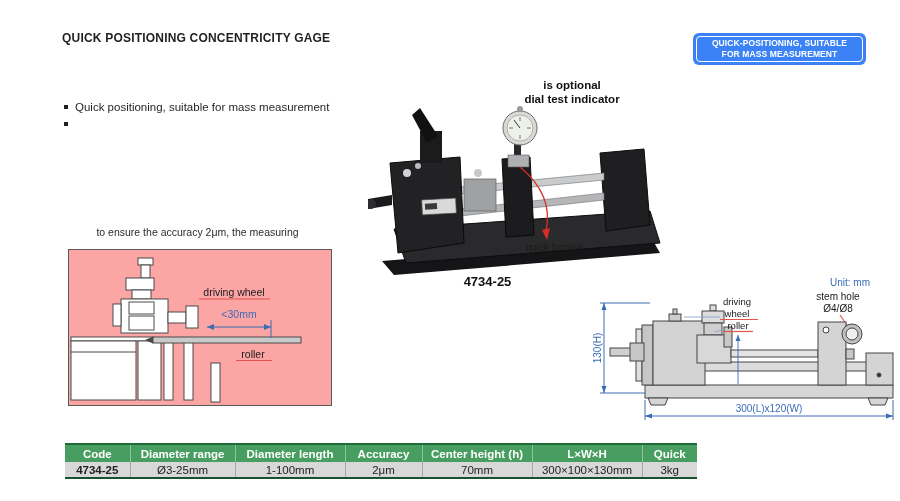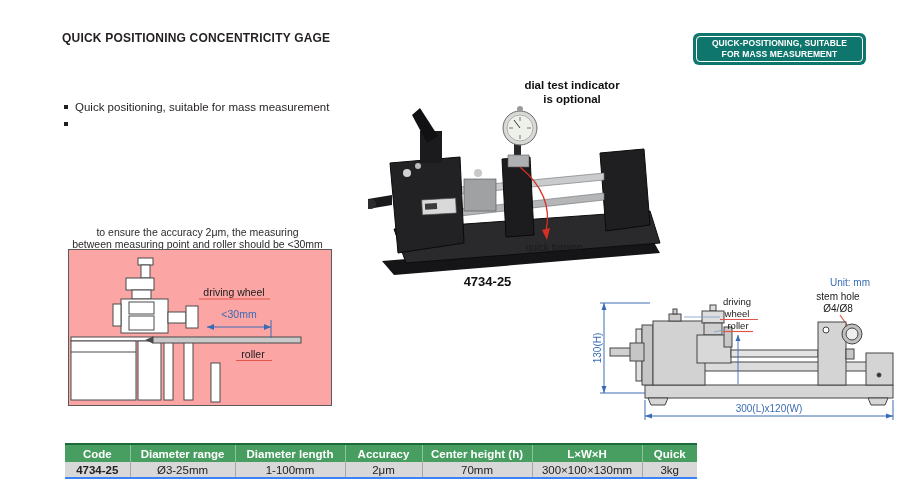--- a/index.html
+++ b/index.html
@@ -7,21 +7,21 @@
     position:relative;width:900px;height:501px;background:#ffffff;
     font-family:"Liberation Sans", sans-serif;color:#231f20;overflow:hidden;
     margin:0 auto;
   }
   .title{
     position:absolute;left:62px;top:31px;font-size:12px;font-weight:bold;
     letter-spacing:.2px;color:#231f20;
   }
   .badge{
     position:absolute;left:693px;top:33px;width:173px;height:32px;
-    background:#0f766e;border-radius:6px;display:flex;align-items:center;justify-content:center;
+    background:#3b82f6;border-radius:6px;display:flex;align-items:center;justify-content:center;
   }
   .badge-inner{
     width:165px;height:24px;border:1px solid #ffffff;border-radius:4px;
     display:flex;flex-direction:column;align-items:center;justify-content:center;
     color:#ffffff;font-size:8.5px;font-weight:bold;line-height:1.25;text-align:center;
     letter-spacing:.1px;
   }
   .features{position:absolute;left:64px;top:101px;display:flex;flex-direction:column;gap:5px;}
   .feature{display:flex;align-items:flex-start;gap:7px;font-size:11.5px;color:#231f20;}
   .sq{width:4px;height:4px;background:#231f20;margin-top:4px;flex:0 0 auto;}
@@ -41,21 +41,21 @@
   .ldiag-box{
     position:absolute;left:68px;top:249px;width:264px;height:157px;
     border:1px solid #5a5a5a;box-sizing:border-box;background:#fca5a5;
   }
   .ldiag-box svg{display:block;}
   .rdiag{position:absolute;left:592px;top:272px;width:306px;height:158px;}
   svg text{font-family:"Liberation Sans", sans-serif;}
   .spec-table{
     position:absolute;left:65px;top:443px;width:632px;
     border-collapse:collapse;table-layout:fixed;
-    border-top:2px solid #1c6b39;border-bottom:2px solid #3b82f6;
+    border-top:2px solid #1c6b39;border-bottom:2px solid #14532d;
   }
   .spec-table th{
     background:#489e60;color:#ffffff;font-size:11.5px;font-weight:bold;
     height:17px;padding:0 2px;border-left:1px solid #8cc39d;text-align:center;
     overflow:hidden;white-space:nowrap;
   }
   .spec-table td{
     background:#d8d8d8;color:#222;font-size:11.5px;height:15px;padding:0 2px;
     border-left:1px solid #a8a8a8;text-align:center;white-space:nowrap;overflow:hidden;
   }
@@ -80,22 +80,22 @@
     <div class="feature">
       <span class="sq"></span>
       <span>Quick positioning, suitable for mass measurement</span>
     </div>
     <div class="feature">
       <span class="sq"></span>
     </div>
   </div>
 
   <div class="annotation">
+    <div>is optional</div>
     <div>dial test indicator</div>
-    <div>is optional</div>
   </div>
 
   <svg class="photo" viewBox="0 0 298 172">
 
     <polygon points="14,158 284,136 292,150 26,172" fill="#151517"></polygon>
     <polygon points="26,126 282,108 292,140 38,160" fill="#2a2a2c" stroke="#0d0d0f" stroke-width="1"></polygon>
 
     <polygon points="232,50 276,46 282,122 238,128" fill="#1f1f22" stroke="#0a0a0a"></polygon>
 
     <polygon points="92,84 236,70 236,77 92,91" fill="#c9cbcd" stroke="#6f6f71" stroke-width="0.6"></polygon>
@@ -130,21 +130,20 @@
 
     <path d="M152,64 Q186,92 178,128" fill="none" stroke="#d62f24" stroke-width="1.3"></path>
     <polygon points="174,127 182,125 179,137" fill="#d62f24"></polygon>
     <text x="186" y="148" font-size="10" fill="#1a1a1a" text-anchor="middle">quick turning</text>
   </svg>
 
   <div class="model">4734-25</div>
 
   <div class="ldiag-caption">
     <div>to ensure the accuracy 2μm, the measuring</div>
-    <div>between measuring point and roller should be &lt;30mm</div>
   </div>
 
   <div class="ldiag-box">
     <svg width="262" height="155" viewBox="0 0 262 155">
       <g fill="#ffffff" stroke="#4a4a4a" stroke-width="1">
 
         <rect x="69" y="8" width="15" height="7"></rect>
         <rect x="72" y="15" width="9" height="13"></rect>
         <rect x="57" y="28" width="28" height="12"></rect>
         <rect x="63" y="40" width="19" height="9"></rect>

